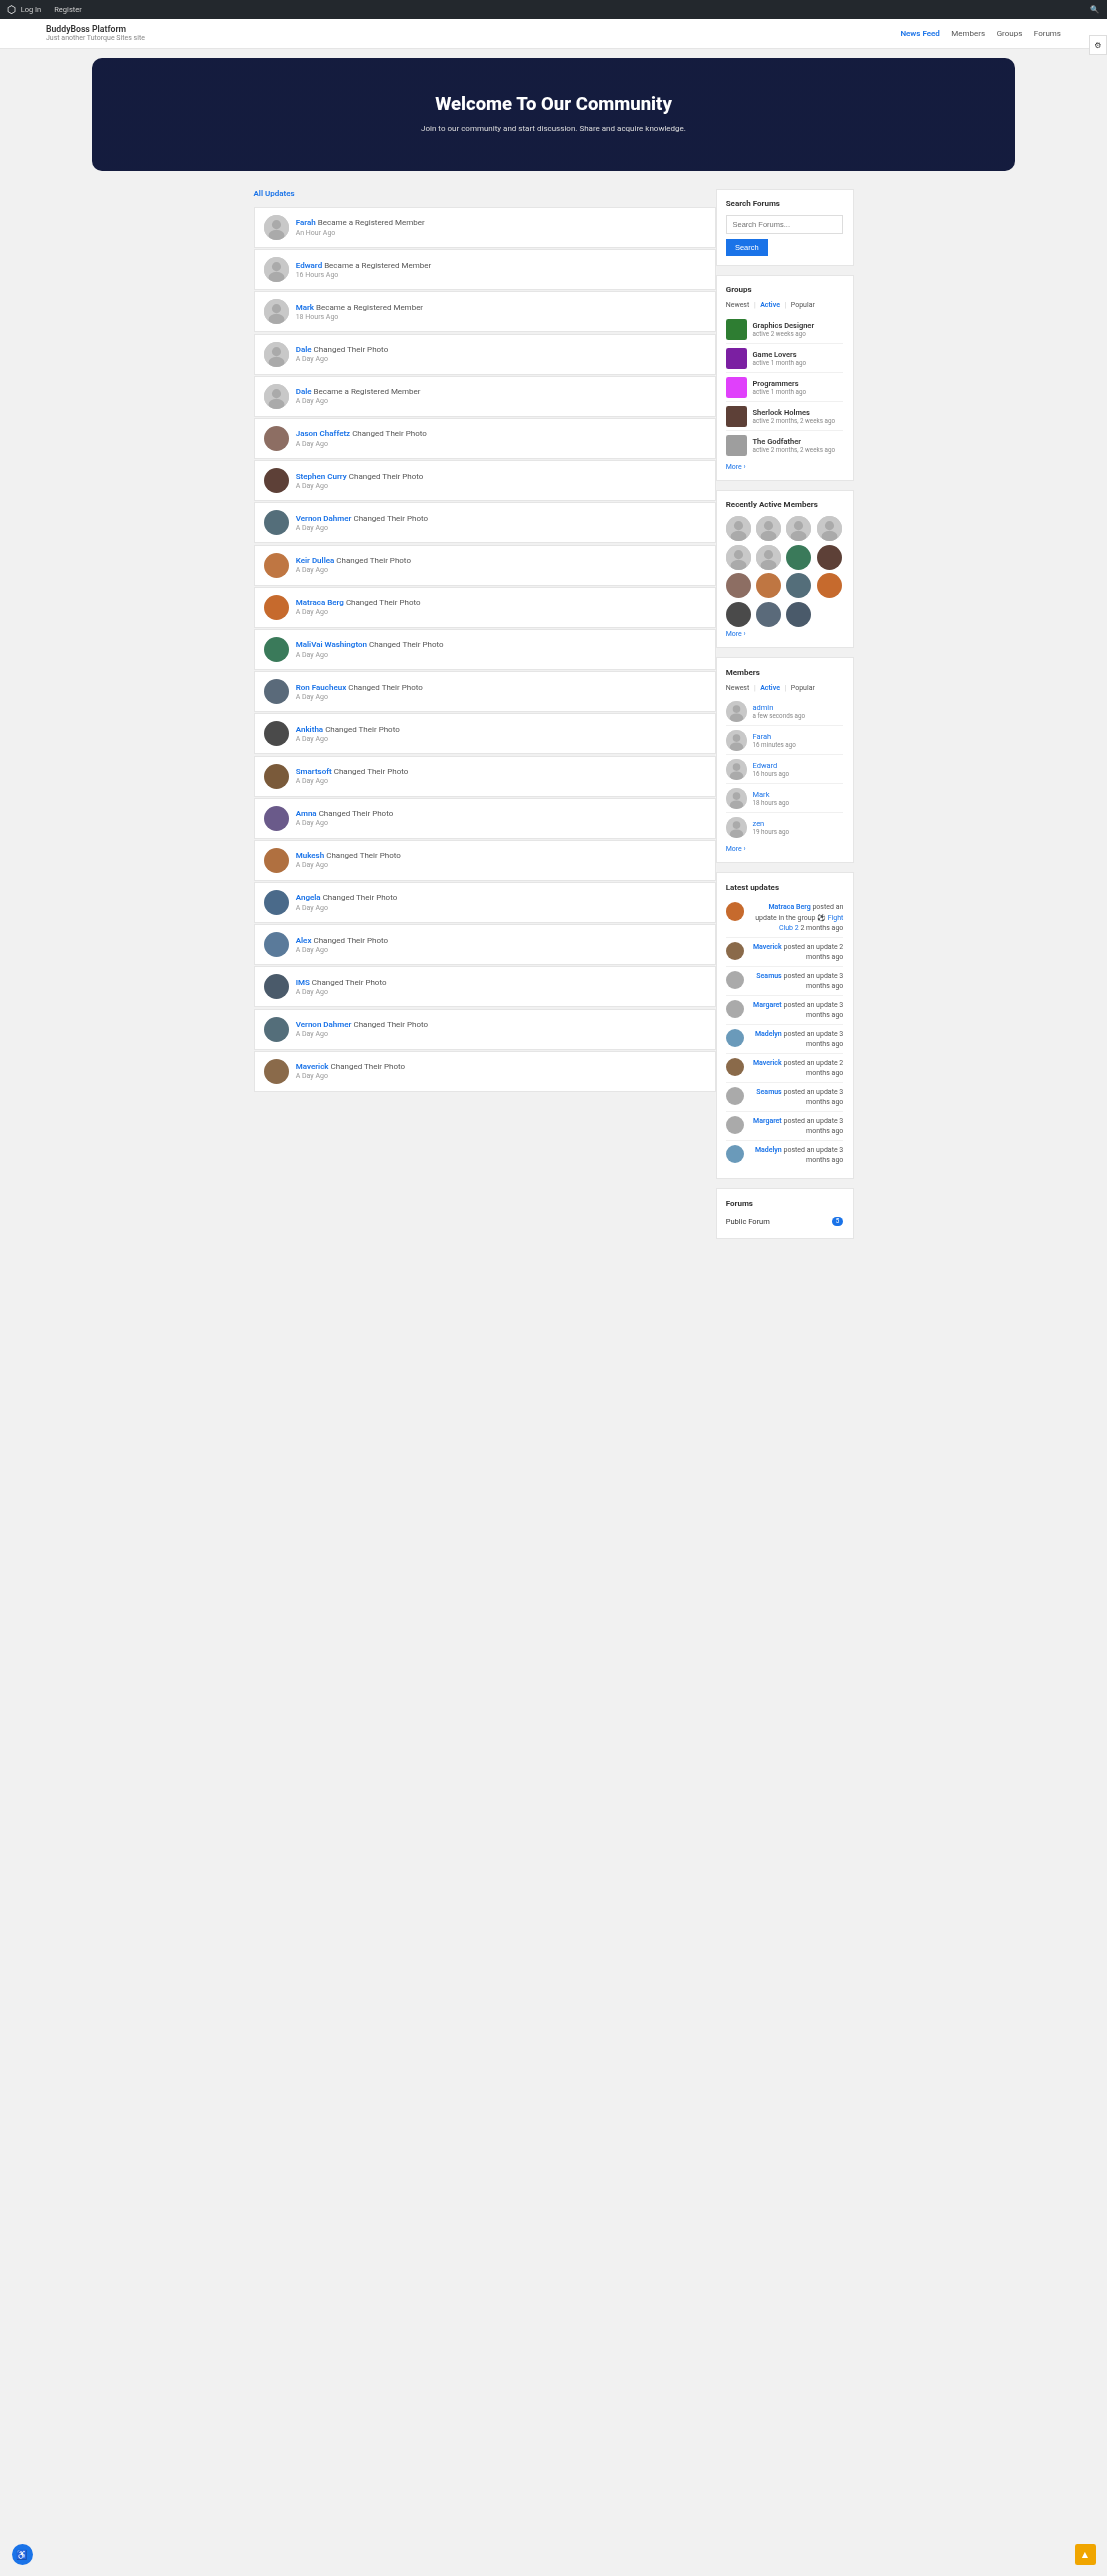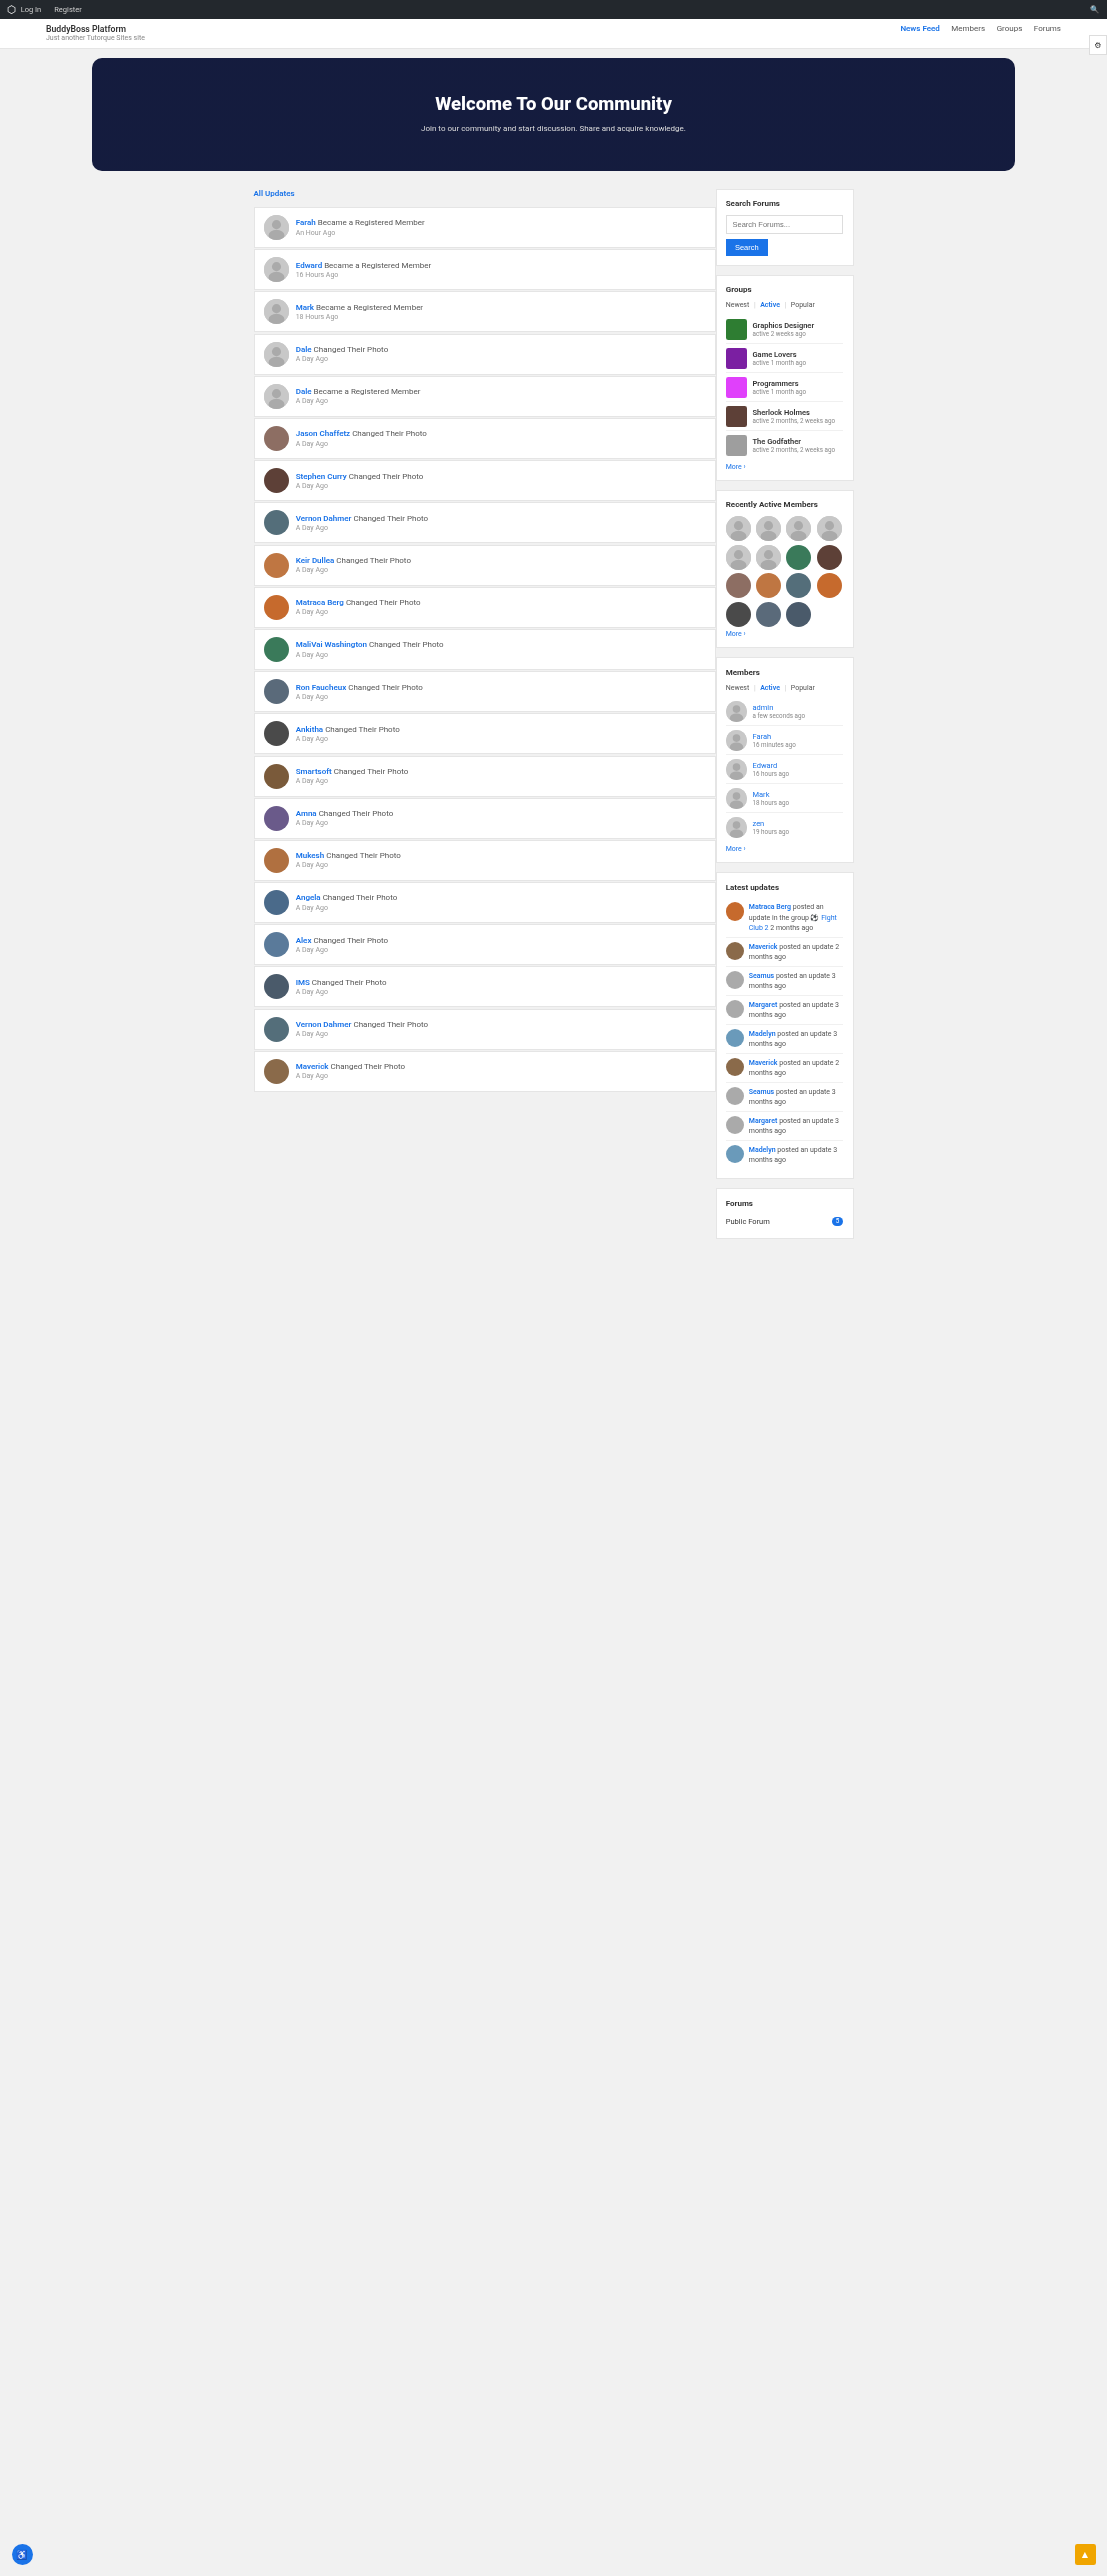--- a/index.html
+++ b/index.html
@@ -3,21 +3,21 @@
   <meta charset="utf-8">
   <style>
     * { box-sizing: border-box; margin: 0; padding: 0; }
     body { font-family: -apple-system, BlinkMacSystemFont, 'Segoe UI', Roboto, sans-serif; background: #f1f1f1; color: #333; font-size: 8px; }
 
     
     .top-bar { background: #23282d; color: #ccc; display: flex; align-items: center; padding: 0 7px; height: 18.5px; font-size: 7.5px; }
     .top-bar a { color: #ccc; text-decoration: none; margin-right: 13px; font-size: 7.5px; }
 
     
-    .site-header { background: #fff; padding: 5.8px 46px; display: flex; align-items: flex-start; justify-content: space-between; border-bottom: 0.6px solid #e5e5e5; gap: 29px; }
+    .site-header { background: #fff; padding: 5.8px 46px; display: flex; align-items: center; justify-content: space-between; border-bottom: 0.6px solid #e5e5e5; gap: 29px; }
     .site-branding .site-title { font-size: 8.7px; font-weight: 600; color: #333; }
     .site-branding .site-desc { font-size: 7px; color: #888; }
     .main-nav { display: flex; align-items: center; gap: 11.5px; }
     .main-nav a { text-decoration: none; color: #555; font-size: 8px; }
     .main-nav a.active { color: #1a73e8; font-weight: 600; }
 
     
     .settings-gear { position: fixed; right: 0; top: 35px; background: #fff; border: 0.6px solid #ddd; padding: 4.6px; cursor: pointer; z-index: 100; }
 
     
@@ -64,21 +64,21 @@
     
     .members-grid { display: grid; grid-template-columns: repeat(4, 1fr); gap: 3.5px; }
 
     
     .member-item { display: flex; align-items: center; gap: 5.8px; padding: 3.5px 0; border-bottom: 0.6px solid #f0f0f0; }
     .member-item:last-child { border-bottom: none; }
     .member-name { font-size: 7.5px; font-weight: 400; color: #1a73e8; }
     .member-time { font-size: 6.3px; color: #888; }
 
     
-    .update-item { display: flex; align-items: flex-start; gap: 4.6px; padding: 3.5px 0; border-bottom: 0.6px solid #f0f0f0; }
+    .update-item { display: flex; align-items: flex-start; gap: 4.6px; padding: 3.5px 0; border-bottom: 0.6px solid #f0f0f0; text-align: right; }
     .update-item:last-child { border-bottom: none; }
     .update-text { font-size: 7px; color: #555; line-height: 1.5; }
     .update-text .uname { font-weight: 600; color: #1a73e8; }
 
     
     .forum-item { display: flex; align-items: center; justify-content: space-between; padding: 2.3px 0; }
     .forum-name { font-size: 7.5px; color: #333; }
     .forum-badge { background: #1a73e8; color: #fff; border-radius: 5.8px; font-size: 6.3px; padding: 0.6px 4px; }
 
     

